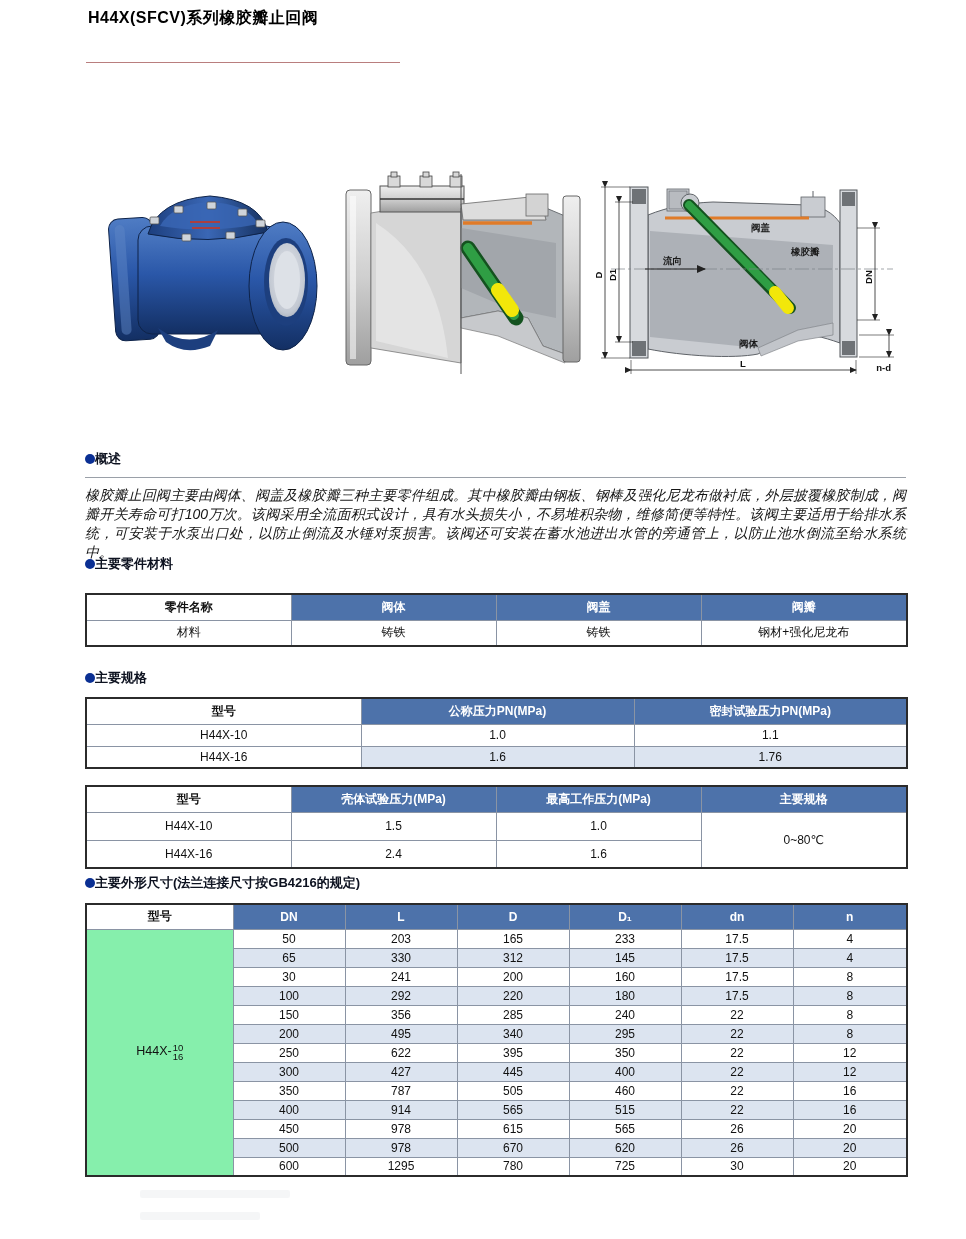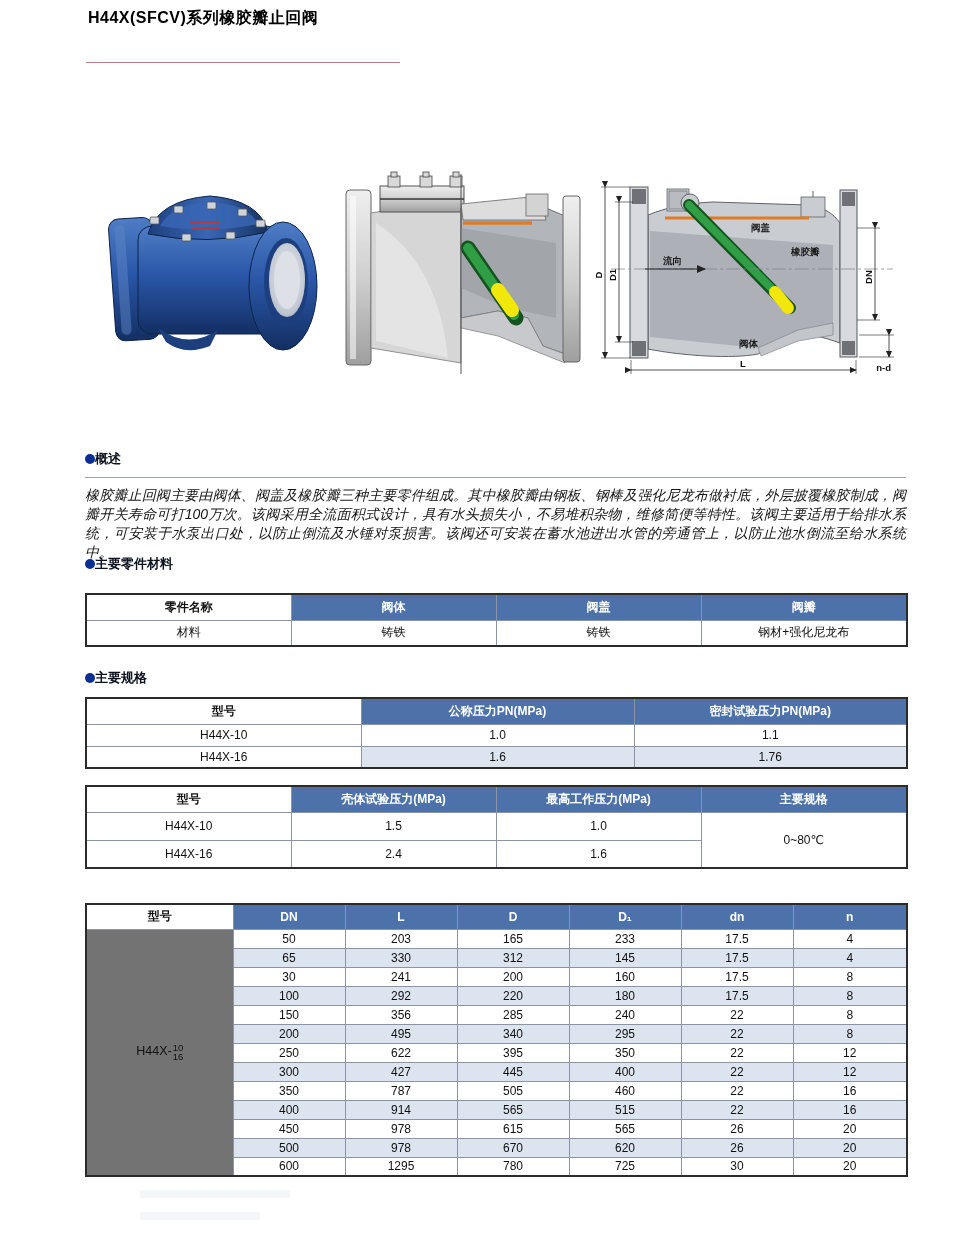--- a/index.html
+++ b/index.html
@@ -34,21 +34,21 @@
 
   #spec1-table{top:697px;width:821px;}
   #spec1-table tr.h{height:26px;} #spec1-table tr.r{height:22px;}
 
   #spec2-table{top:785px;width:821px;}
   #spec2-table tr.h{height:26px;} #spec2-table tr.r{height:28px;}
 
   #dims-table{top:903px;width:821px;}
   #dims-table tr.h{height:25px;}
   #dims-table tbody tr{height:19px;}
-  #dims-table td.model{background:#737373;font-size:12.5px;}
+  #dims-table td.model{background:#86efac;font-size:12.5px;}
   .stack{display:inline-flex;flex-direction:column;font-size:9.5px;line-height:9px;
          vertical-align:middle;text-align:left;margin-left:1px;align-items:flex-end;}
 
   .wm{position:absolute;background:#c9ced4;opacity:.18;border-radius:2px;}
 
   svg text{font-family:"Liberation Sans","DejaVu Sans",sans-serif;}
 </style>
 </head>
 <body>
 
@@ -317,20 +317,24 @@
       <td rowspan="2">0~80℃</td>
     </tr>
     <tr class="r">
       <td>H44X-16</td>
       <td>2.4</td>
       <td>1.6</td>
     </tr>
   </tbody>
     </table>
 
+  <div class="sec" style="top:874px">
+    <span class="dot"></span>
+    <span>主要外形尺寸(法兰连接尺寸按GB4216的规定)</span>
+  </div>
 
   <table class="tbl" id="dims-table">
     <colgroup>
       <col style="width:147px">
         <col style="width:112px">
         <col style="width:112px">
         <col style="width:112px">
       <col style="width:112px">
         <col style="width:112px">
         <col style="width:114px">

